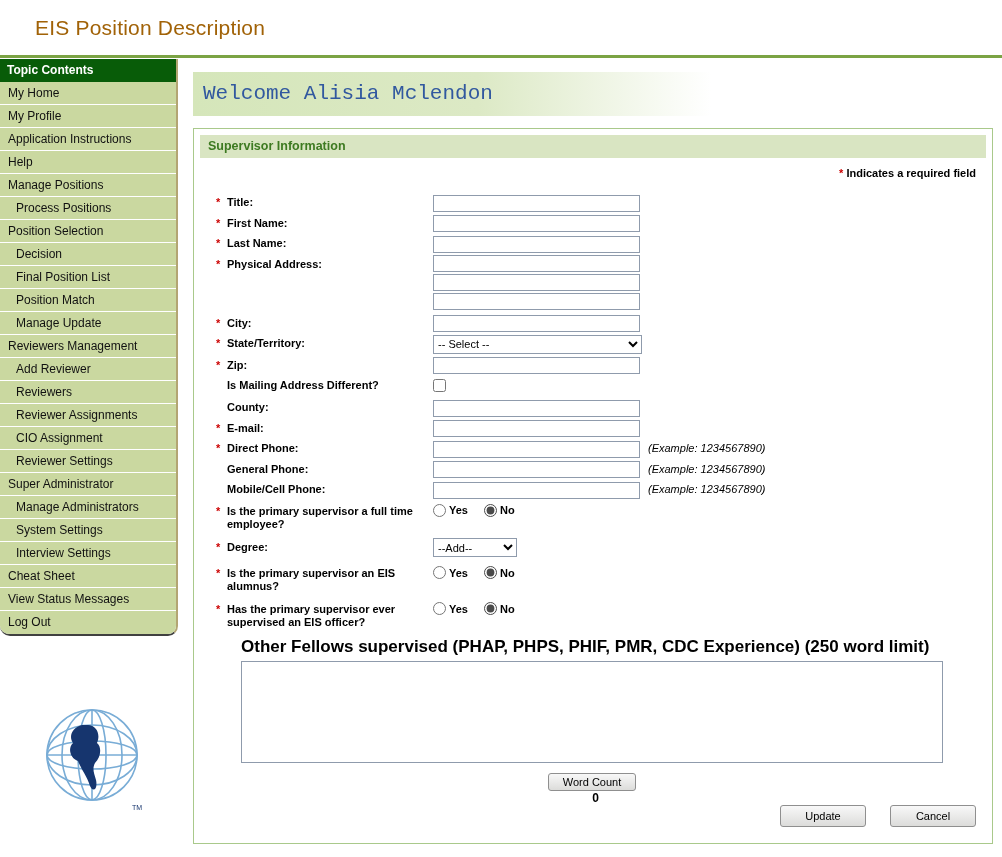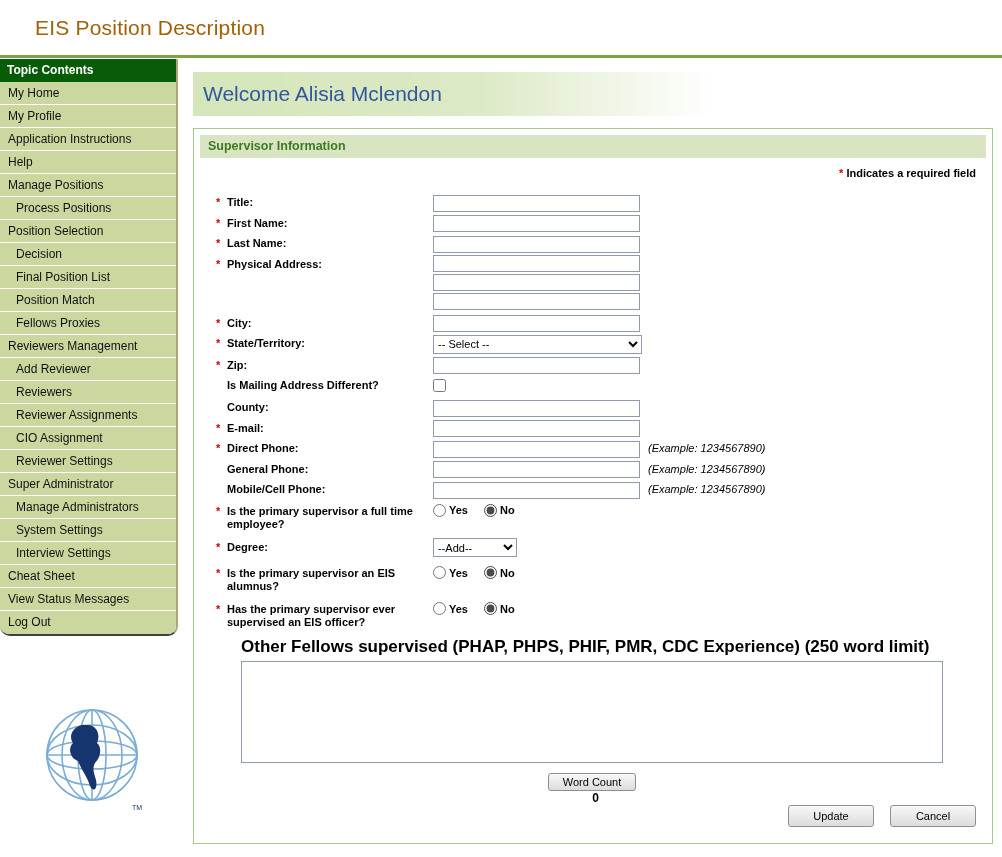--- a/index.html
+++ b/index.html
@@ -22,21 +22,21 @@
   .side-item.indent { padding-left:16px; }
   .side-item:last-child { border-bottom:none; }
 
   
   .globe-wrap { position:absolute; left:42px; top:703px; width:104px; height:110px; }
 
   
   .main { position:absolute; left:193px; top:72px; width:800px; }
   .welcome-bar { width:518px; height:44px; line-height:44px; padding-left:10px;
                  background:linear-gradient(90deg,#d5e6ba 0%,#dcE9c5 55%,#ffffff 100%); }
-  .welcome-text { font-family:Liberation Sans, sans-serif; font-size:21px; color:#31589f; }
+  .welcome-text { font-family:Liberation Mono, monospace; font-size:21px; color:#31589f; }
 
   .panel { margin-top:12px; width:800px; height:716px; border:1px solid #a9c98b; position:relative; background:#fff; }
   .section-header { margin:6px; height:23px; line-height:23px; background:#d9e5c2; color:#3d7a21;
                     font-weight:bold; font-size:12.5px; padding-left:8px; }
   .required-note { position:absolute; top:38px; right:16px; font-size:11px; font-weight:bold; color:#000; }
   .req { color:#cc0000; font-weight:bold; }
 
   
   .form { position:absolute; top:64px; left:22px; right:16px; }
   .row { display:flex; align-items:flex-start; margin-bottom:2px; }
@@ -63,21 +63,21 @@
   .fellows-area { margin-left:25px; width:702px; height:102px; border:1px solid #8f9bac;
                   overflow-y:scroll; resize:none; font:12px "Liberation Sans", sans-serif; }
   .wordcount-row { margin-top:6px; margin-left:25px; width:702px; display:flex;
                    justify-content:flex-end; align-items:center;flex-direction:column; }
   .count-val { font-size:12px; font-weight:bold; margin-left:7px; }
 
   .btn { font-size:11px; color:#000; background:linear-gradient(#f8f8f8,#dcdcda);
          border:1px solid #8f8f8f; border-radius:3px; padding:3px 12px; cursor:pointer;
          font-family:"Liberation Sans", sans-serif; }
   .wordcount-btn { padding:2px 14px; }
-  .actions { position:absolute; right:16px; bottom:16px; display:flex; gap:16px;margin-left:32px; }
+  .actions { position:absolute; right:16px; bottom:16px; display:flex; gap:24px;margin-left:32px; }
   .actions .btn { min-width:86px; padding:4px 14px; }
 
   textarea::-webkit-scrollbar { width:17px; }
   textarea::-webkit-scrollbar-track { background:#f2f2f0; }
   textarea::-webkit-scrollbar-thumb { background:#cfcfcd; border:1px solid #a8a8a6; }
   textarea::-webkit-scrollbar-button { background:#e6e6e4; border:1px solid #a8a8a6; height:16px; }
 </style>
 </head>
 <body>
 
@@ -93,21 +93,21 @@
     <div class="side-item">My Home</div>
     <div class="side-item">My Profile</div>
     <div class="side-item">Application Instructions</div>
     <div class="side-item">Help</div>
     <div class="side-item">Manage Positions</div>
     <div class="side-item indent">Process Positions</div>
     <div class="side-item">Position Selection</div>
     <div class="side-item indent">Decision</div>
     <div class="side-item indent">Final Position List</div>
     <div class="side-item indent">Position Match</div>
-    <div class="side-item indent">Fellows Proxies</div>
+    <div class="side-item indent">Manage Update</div>
     <div class="side-item">Reviewers Management</div>
     <div class="side-item indent">Add Reviewer</div>
     <div class="side-item indent">Reviewers</div>
     <div class="side-item indent">Reviewer Assignments</div>
     <div class="side-item indent">CIO Assignment</div>
     <div class="side-item indent">Reviewer Settings</div>
     <div class="side-item">Super Administrator</div>
     <div class="side-item indent">Manage Administrators</div>
     <div class="side-item indent">System Settings</div>
     <div class="side-item indent">Interview Settings</div>

